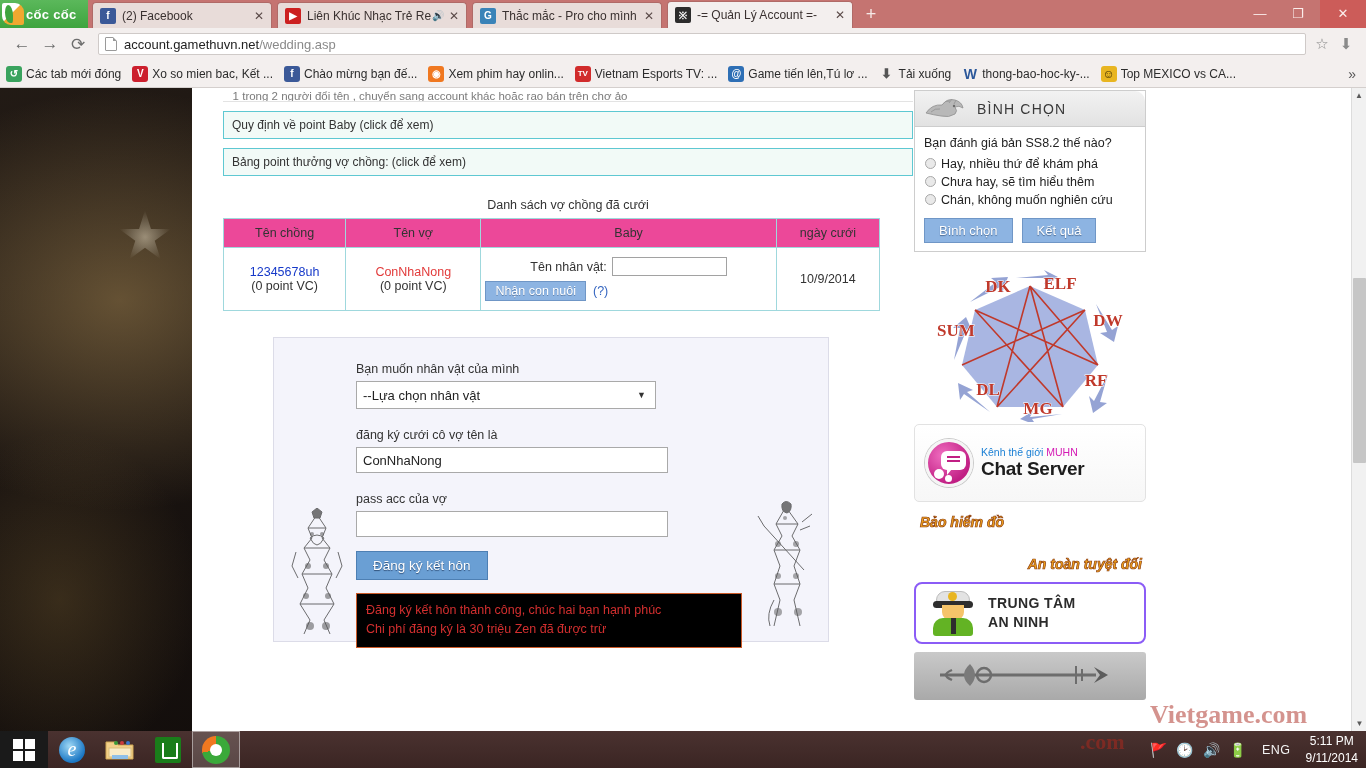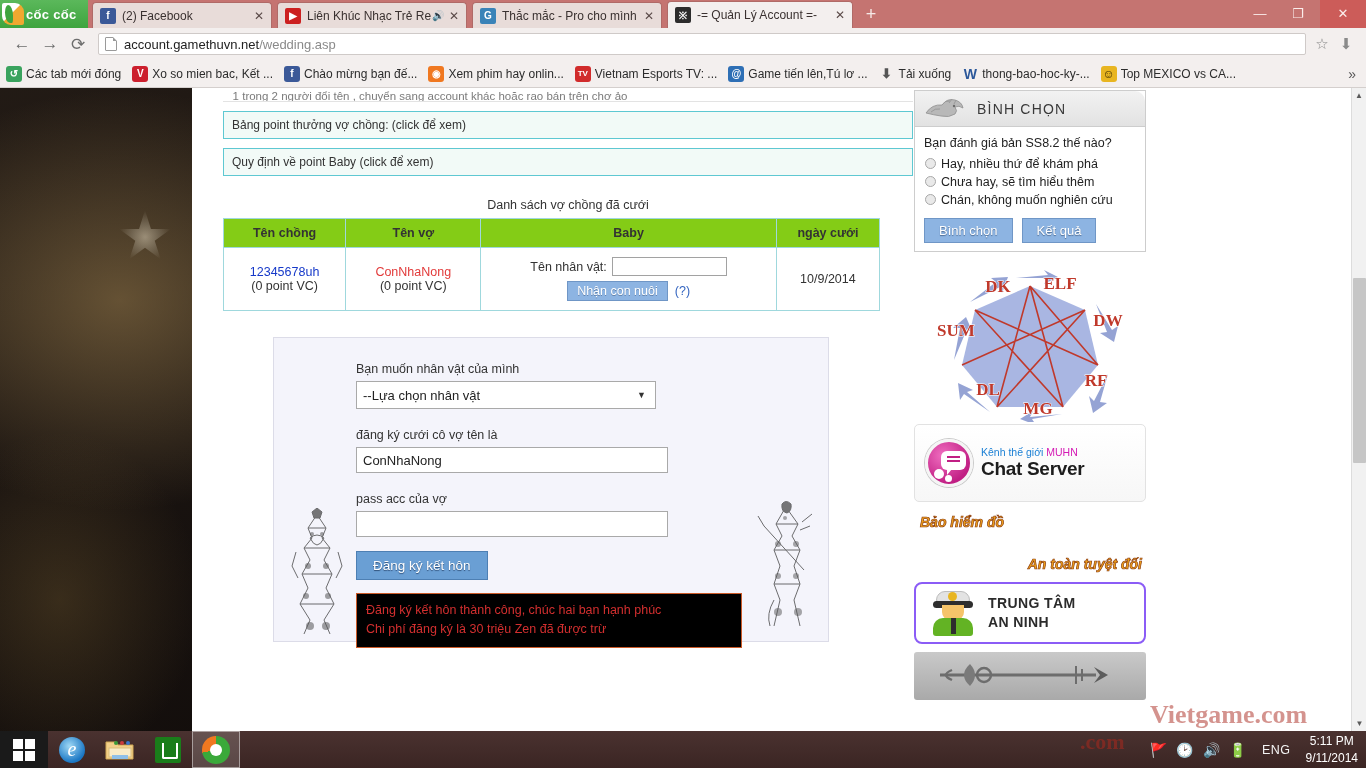--- a/index.html
+++ b/index.html
@@ -126,28 +126,28 @@
   .infobar {
     margin-top:9px; border:1px solid #5ec8d2; background:#f2faf7;
     padding:6px 8px; font-size:12px; color:#333;
   }
   .listtitle { text-align:center; font-size:12.5px; color:#333; margin:22px 0 6px; }
 
   table.wedtable { border-collapse:collapse; width:657px; }
   table.wedtable th, table.wedtable td {
     border:1px solid #9fd8dd; text-align:center; font-size:12.5px; color:#333;
   }
-  table.wedtable th { background:#84cc16; padding:7px 4px; font-weight:bold; }
+  table.wedtable th { background:#ec4899; padding:7px 4px; font-weight:normal; }
   table.wedtable td { background:#fff; padding:9px 4px; }
   .husband { color:#1639c9; }
   .wife { color:#e23a3a; }
   .subpt { color:#333; font-size:12.5px; }
   .baby-line1 { display:flex; align-items:center; justify-content:center; gap:5px; }
   .baby-input { width:115px; height:19px; border:1px solid #a2a2a2; background:#fff; }
-  .baby-line2 { display:flex; align-items:center; justify-content:center; gap:7px; margin-top:5px; }
+  .baby-line2 { display:flex; align-items:center; justify-content:flex-start; gap:7px; margin-top:5px; }
   .btn-blue {
     background:#8db4e2; border:1px solid #6f96c6; color:#fff;
     font-size:12.5px; padding:2px 9px; text-shadow:0 1px 0 rgba(90,120,160,.8);
   }
   .qmark { color:#3465c0; font-size:12.5px; }
 
   
   .formpanel {
     position:relative; margin:26px 0 0 50px; width:556px; height:305px;
     background:#f4f4fb; border:1px solid #dcdce8;
@@ -388,22 +388,22 @@
   </div>
 </div>
 
 <div id="viewport">
   <div id="pagebody">
 
     <div class="content">
 
       <div class="notice-faded">_ 1 trong 2 người đổi tên , chuyển sang account khác hoặc rao bán trên chợ ảo</div>
 
+      <div class="infobar">Quy định về point Baby (click để xem)</div>
       <div class="infobar">Bảng point thưởng vợ chồng: (click để xem)</div>
-      <div class="infobar">Quy định về point Baby (click để xem)</div>
 
       <div class="listtitle">Danh sách vợ chồng đã cưới</div>
 
       <table class="wedtable">
         <tbody>
             <tr>
           <th style="width:122px">Tên chồng</th>
           <th style="width:135px">Tên vợ</th>
           <th style="width:295px">Baby</th>
           <th style="width:103px">ngày cưới</th>

